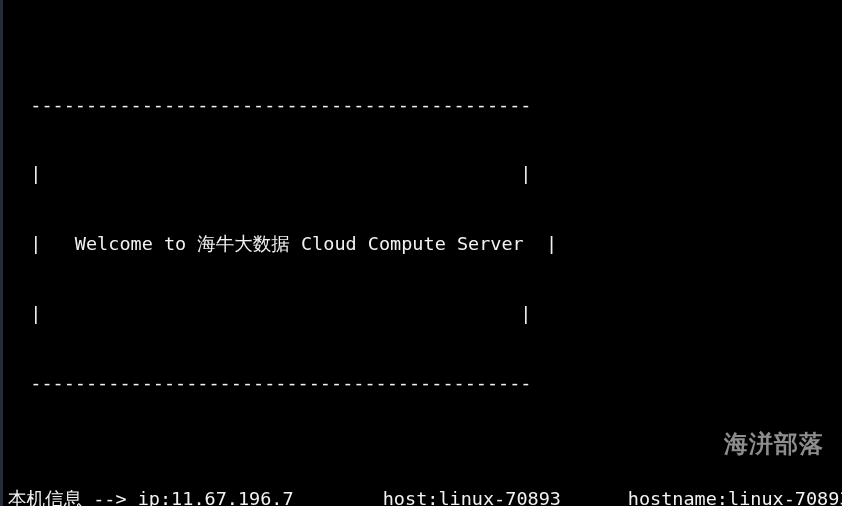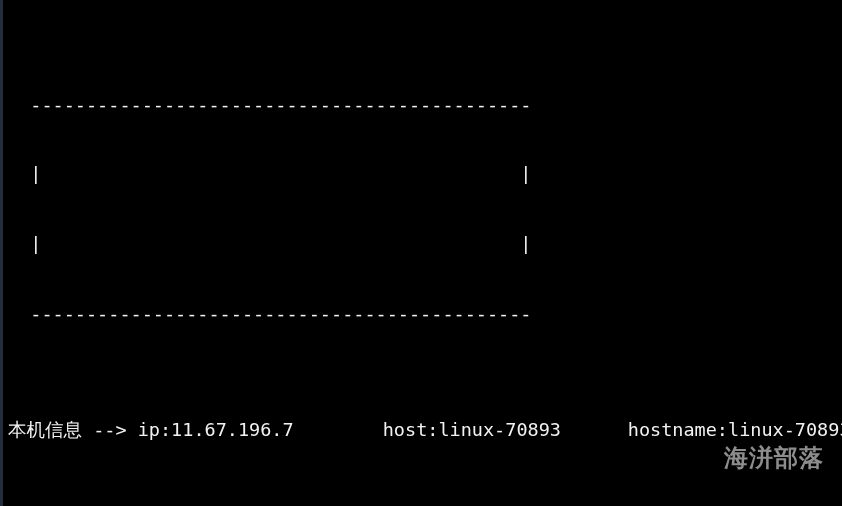--- a/index.html
+++ b/index.html
@@ -46,41 +46,42 @@
   }
 
   .line.banner-rule {
     letter-spacing: 0px;
   }
 
   
   #watermark {
     position: absolute;
     right: 18px;
-    bottom: 32px;
+    bottom: 46px;
     color: #9a9a9a;
     font-family: "DejaVu Sans", "Liberation Sans", sans-serif;
     font-size: 24px;
     font-weight: bold;
     letter-spacing: 1px;
     white-space: pre;
     pointer-events: none;
     opacity: 0.92;
   }
 </style>
 </head>
 <body>
 
 <div id="terminal">
 
   <div class="screen">
 
     
     <div class="line banner-rule">  ---------------------------------------------</div>
     <div class="line">  |                                           |</div>
+    <div class="line">  |   Welcome to 海牛大数据 Cloud Compute Server  |</div>
     <div class="line">  |                                           |</div>
     <div class="line banner-rule">  ---------------------------------------------</div>
 
     
     <div class="line">本机信息 --&gt; ip:11.67.196.7        host:linux-70893      hostname:linux-70893</div>
 
     
     
     
     

